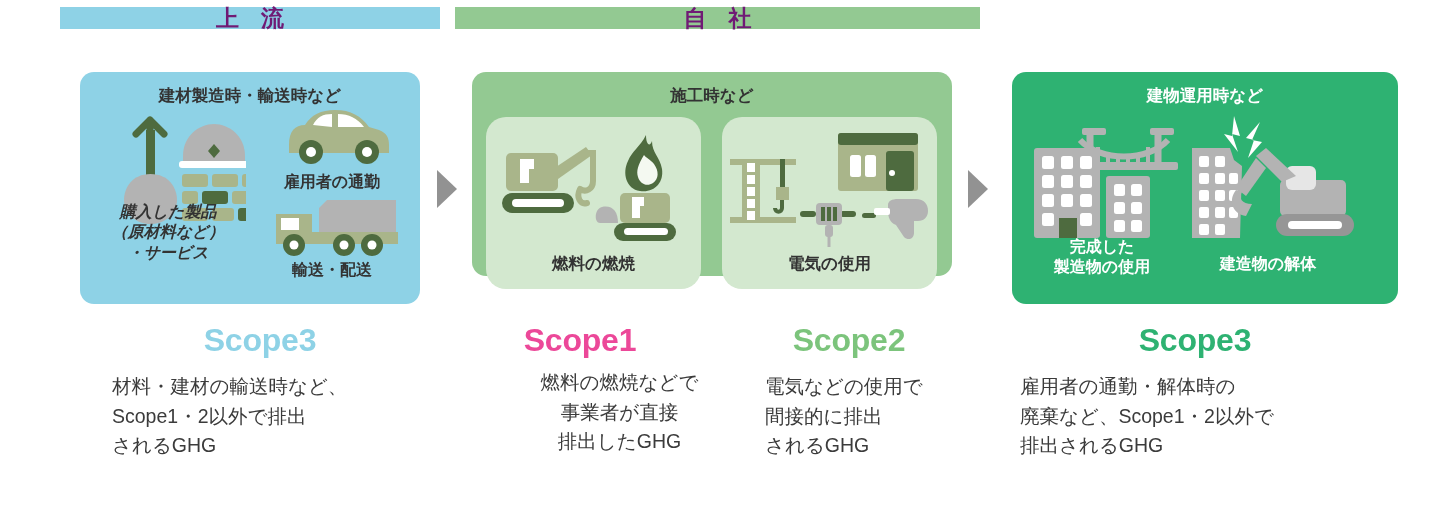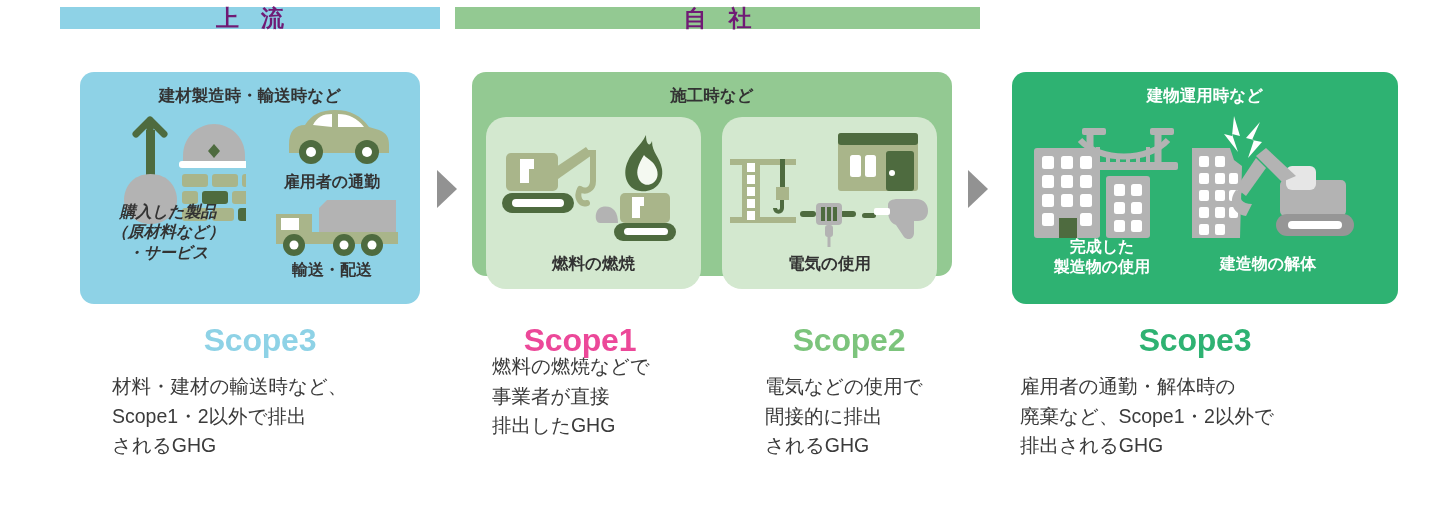--- a/index.html
+++ b/index.html
@@ -82,21 +82,21 @@
     letter-spacing:-.2px;
   }
   .scope-body {
     position:absolute; font-size:19.5px; color:#3b3b3b;
     line-height:1.52; white-space:pre-line; font-weight:400;
   }
   #t-s3a { left:110px;  width:300px; top:322px; color:#8ed2e6; text-align:center; }
   #b-s3a { left:112px;  width:330px; top:372px; }
 
   #t-s1  { left:480px;  width:200px; top:322px; color:#ec4899; text-align:center; }
-  #b-s1  { left:492px;  width:255px; top:352px; }
+  #b-s1  { left:492px;  width:255px; top:368px;text-align:center; }
 
   #t-s2  { left:749px;  width:200px; top:322px; color:#7cc47c; text-align:center; }
   #b-s2  { left:765px;  width:255px; top:372px; }
 
   #t-s3b { left:1050px; width:290px; top:322px; color:#2eb272; text-align:center; }
   #b-s3b { left:1020px; width:370px; top:372px; }
 
   .icon-svg { position:absolute; }
 </style>
 </head>

